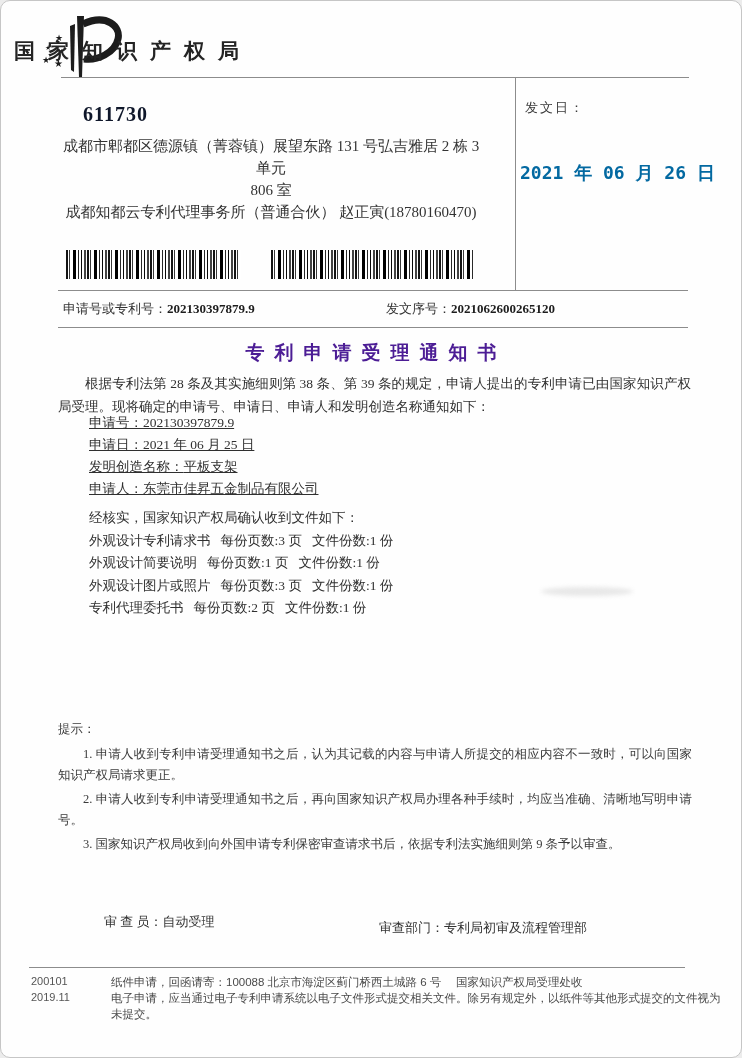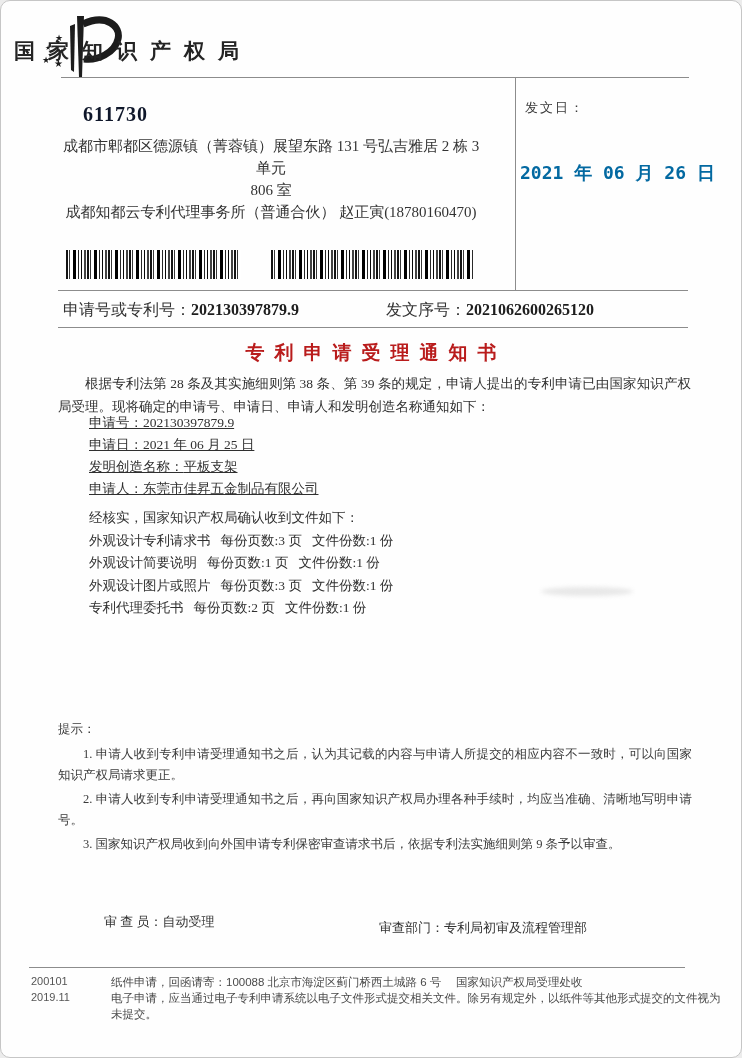--- a/index.html
+++ b/index.html
@@ -35,28 +35,28 @@
       #141414 0px,#141414 2px, #fff 2px,#fff 3px,
       #3a3a3a 3px,#3a3a3a 4px, #fff 4px,#fff 7px,
       #000 7px,#000 10px, #fff 10px,#fff 12px,
       #2a2a2a 12px,#2a2a2a 13px, #fff 13px,#fff 15px,
       #0a0a0a 15px,#0a0a0a 16px, #fff 16px,#fff 18px,
       #444 18px,#444 20px, #fff 20px,#fff 21px);
   }
   .barcode.left  { left:65px;  width:175px; }
   .barcode.right { left:270px; width:203px; }
 
-  .numrow { position:absolute; top:299px; font-size:16px; color:#333; }
+  .numrow { position:absolute; top:299px; font-size:13px; color:#333; }
   .numrow b { font-weight:bold; color:#1d1d1d; }
   .numrow.app { left:62px; }
   .numrow.serial { left:385px; }
 
   .doc-title {
     position:absolute; top:339px; left:0; right:0; text-align:center;
-    font-size:19px; font-weight:bold; color:#b91c1c;
+    font-size:19px; font-weight:bold; color:#4c1d95;
     letter-spacing:10px; text-indent:10px;
   }
 
   .intro {
     position:absolute; left:57px; top:371px; width:633px;
     font-size:13.5px; line-height:23px; text-align:justify;
     text-indent:2em; color:#303030;
   }
 
   .fields { position:absolute; left:88px; top:411px; font-size:13.5px; line-height:22px; color:#303030;text-decoration:underline; }

